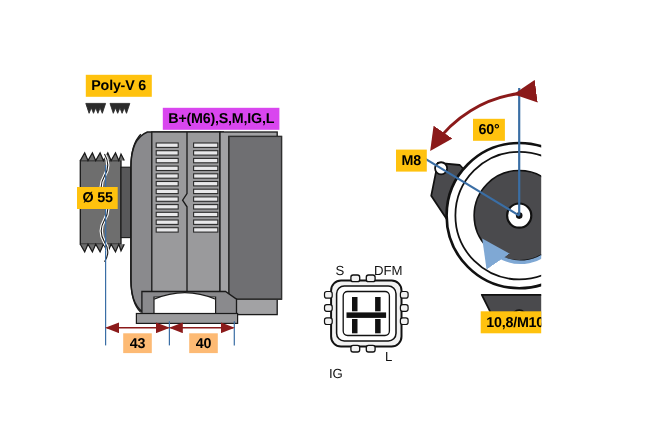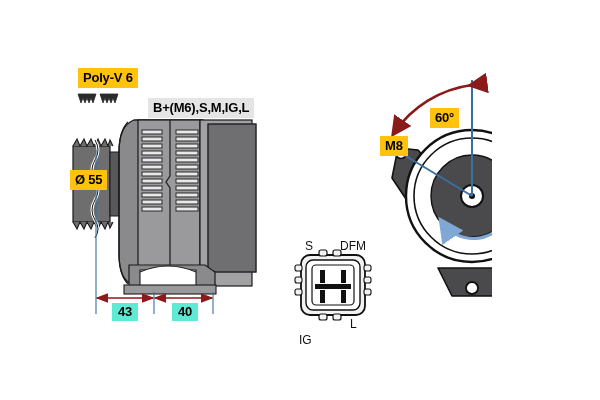--- a/index.html
+++ b/index.html
@@ -31,44 +31,44 @@
     line-height: 1;
     white-space: nowrap;
     letter-spacing: -0.2px;
   }
   .chip-yellow {
     background: #FFC20E;
     padding: 3px 5px 4px 5px;
     font-size: 13px;
   }
   .chip-blue {
-    background: #e5e5e5;
+    background: #d946ef;
     padding: 3px 5px 4px 5px;
     font-size: 13px;
   }
   .dim-chip {
-    background: #5eead4;
+    background: #fdba74;
     padding: 2px 6px 3px 6px;
     font-size: 13px;
   }
   .pin-label {
     position: absolute;
     font-family: "Liberation Sans", sans-serif;
     font-size: 12px;
     color: #111111;
     line-height: 1;
     white-space: nowrap;
   }
   #lbl-polyv   { left: 78px;  top: 68px; }
   #lbl-term    { left: 148px; top: 98px; }
   #lbl-dia     { left: 26px;  top: 170px; margin-left: 44px; }
   #lbl-d43     { left: 112px; top: 303px; }
   #lbl-d40     { left: 172px; top: 303px; text-align: right; }
   #lbl-60deg   { left: 430px; top: 76px; margin-top: 32px; }
-  #lbl-m8      { left: 380px; top: 136px; }
+  #lbl-m8      { left: 360px; top: 136px; }
   #lbl-m10     { left: 437px; top: 283px; }
   #pin-s       { left: 305px; top: 240px; }
   #pin-dfm     { left: 340px; top: 240px; text-align: right; }
   #pin-ig      { left: 299px; top: 334px; }
   #pin-l       { left: 350px; top: 318px; }
 </style>
 </head>
 <body>
 
 <div id="page">
@@ -245,19 +245,20 @@
   <div id="lbl-dia" class="chip chip-yellow">Ø 55</div>
 
   <div id="lbl-d43" class="chip dim-chip">43</div>
 
   <div id="lbl-d40" class="chip dim-chip">40</div>
 
   <div id="lbl-60deg" class="chip chip-yellow">60°</div>
 
   <div id="lbl-m8" class="chip chip-yellow">M8</div>
 
+  <div id="lbl-m10" class="chip chip-yellow">10,8/M10</div>
 
   <div id="pin-s" class="pin-label">S</div>
   <div id="pin-dfm" class="pin-label">DFM</div>
   <div id="pin-ig" class="pin-label">IG</div>
   <div id="pin-l" class="pin-label">L</div>
 
 </div>
 
 </body></html>

